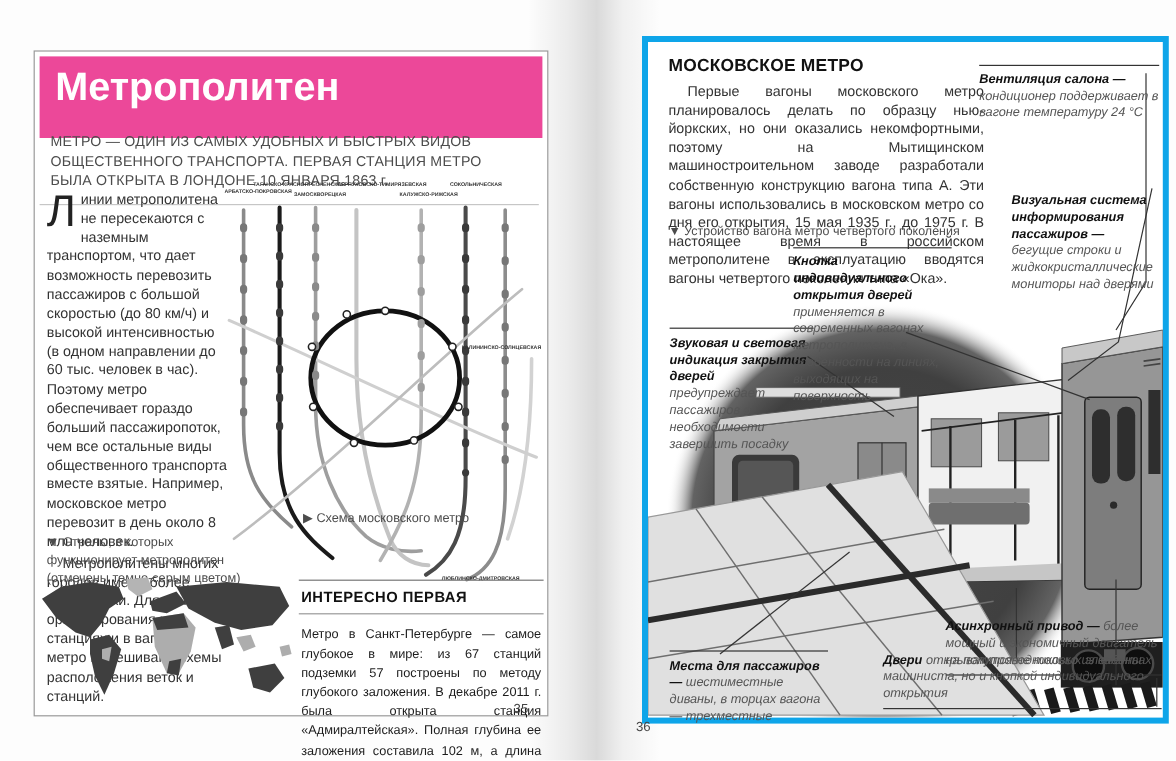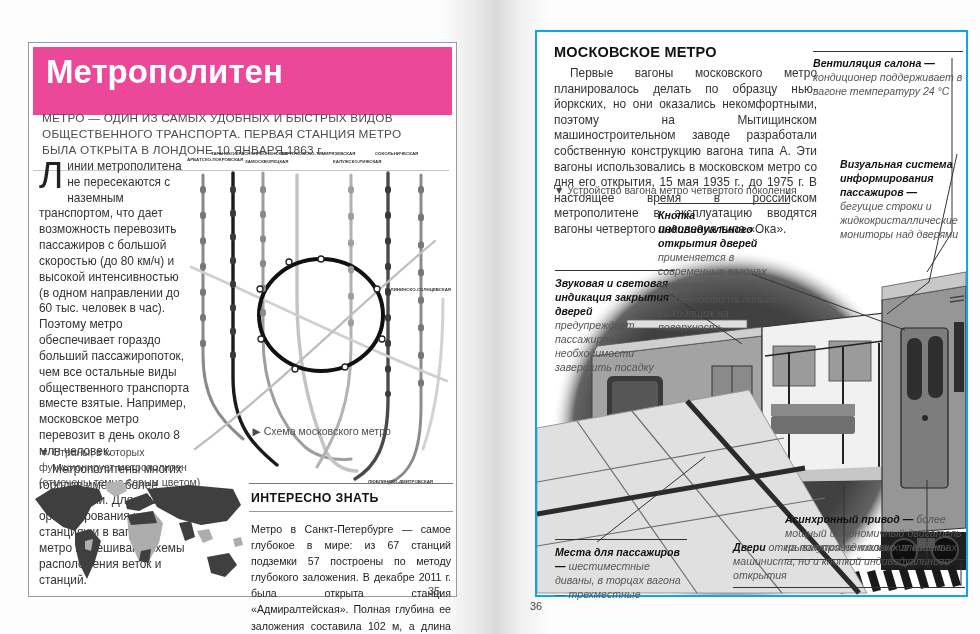--- a/index.html
+++ b/index.html
@@ -2,21 +2,21 @@
 <html><head>
 <meta charset="utf-8">
 <style>
   html,body{margin:0;padding:0;background:#fff;}
   .canvas{position:relative;width:980px;height:634px;background:#fdfdfd;overflow:hidden;
           font-family:"Liberation Sans",sans-serif;color:#333;}
   .gutter{position:absolute;left:440px;top:0;width:110px;height:634px;
           background:linear-gradient(90deg,rgba(0,0,0,0) 0%,rgba(0,0,0,0.07) 30%,rgba(0,0,0,0.14) 52%,rgba(0,0,0,0.05) 72%,rgba(0,0,0,0) 100%);}
   .page{position:absolute;background:#fff;}
   .page.left{left:28px;top:42px;width:427px;height:553px;border:1px solid #9a9a9a;}
-  .page.right{left:535px;top:30px;width:429px;height:563px;border:2px solid #0ea5e9;}
+  .page.right{left:535px;top:30px;width:429px;height:563px;border:5px solid #0ea5e9;}
   
   .banner{position:absolute;left:4px;top:4px;width:419px;height:68px;background:#ec4899;}
   .banner h1{margin:0;padding:5px 0 0 13px;font-size:33px;line-height:1.2;color:#fff;font-weight:bold;}
   .intro{position:absolute;left:4px;top:58px;width:395px;padding:10px 12px 11px 9px;
          font-size:11.8px;line-height:1.35;color:#4c4c4c;letter-spacing:.2px;border-bottom:1px solid #c6c6c6;}
   .body-col{position:absolute;left:10px;top:116px;width:152px;font-size:11.9px;line-height:1.33;color:#333;}
   .body-col p{margin:0 0 2px 0;}
   .dropcap{float:left;font-size:37px;line-height:.82;padding:2px 4px 0 0;color:#222;}
   .p2{text-indent:13px;}
   .map-caption{position:absolute;left:150px;top:382px;width:212px;text-align:right;
@@ -127,21 +127,21 @@
         <path d="M112,72 L122,70 L120,84 L110,82 Z" fill="#3f3f3f"></path>
         <path d="M118,10 L160,6 L204,10 L212,26 L198,42 L172,46 L150,40 L128,28 Z" fill="#3f3f3f"></path>
         <path d="M150,44 L162,42 L166,58 L156,62 Z" fill="#3f3f3f"></path>
         <path d="M168,52 L180,50 L184,60 L174,64 Z" fill="#adadad"></path>
         <path d="M178,78 L200,74 L208,86 L196,98 L182,94 Z" fill="#3f3f3f"></path>
         <path d="M204,60 L212,58 L214,66 L206,68 Z" fill="#adadad"></path>
       </g>
     </svg>
 
     <div class="fact-box">
-      <h3>ИНТЕРЕСНО ЗНАТЬ</h3>
+      <h3>ИНТЕРЕСНО ПЕРВАЯ</h3>
       <p>Метро в Санкт-Петербурге — самое глубокое в мире: из 67 станций подземки 57 построены по методу глубокого заложения. В декабре 2011 г. была открыта станция «Адмиралтейская». Полная глубина ее заложения составила 102 м, а длина эскалаторов — 120 м.</p>
     </div>
   </section>
   <div class="pagenum pn-left">35</div>
 
   <section class="page right">
     <h2 class="rp-heading">МОСКОВСКОЕ МЕТРО</h2>
     <p class="rp-body">Первые вагоны московского метро планировалось делать по образцу нью-йоркских, но они оказались некомфортными, поэтому на Мытищинском машиностроительном заводе разработали собственную конструкцию вагона типа А. Эти вагоны использовались в московском метро со дня его открытия, 15 мая 1935 г., до 1975 г. В настоящее время в российском метрополитене в эксплуатацию вводятся вагоны четвертого поколения типа «Ока».</p>
     <div class="diagram-caption">▼ Устройство вагона метро четвертого поколения</div>
 

